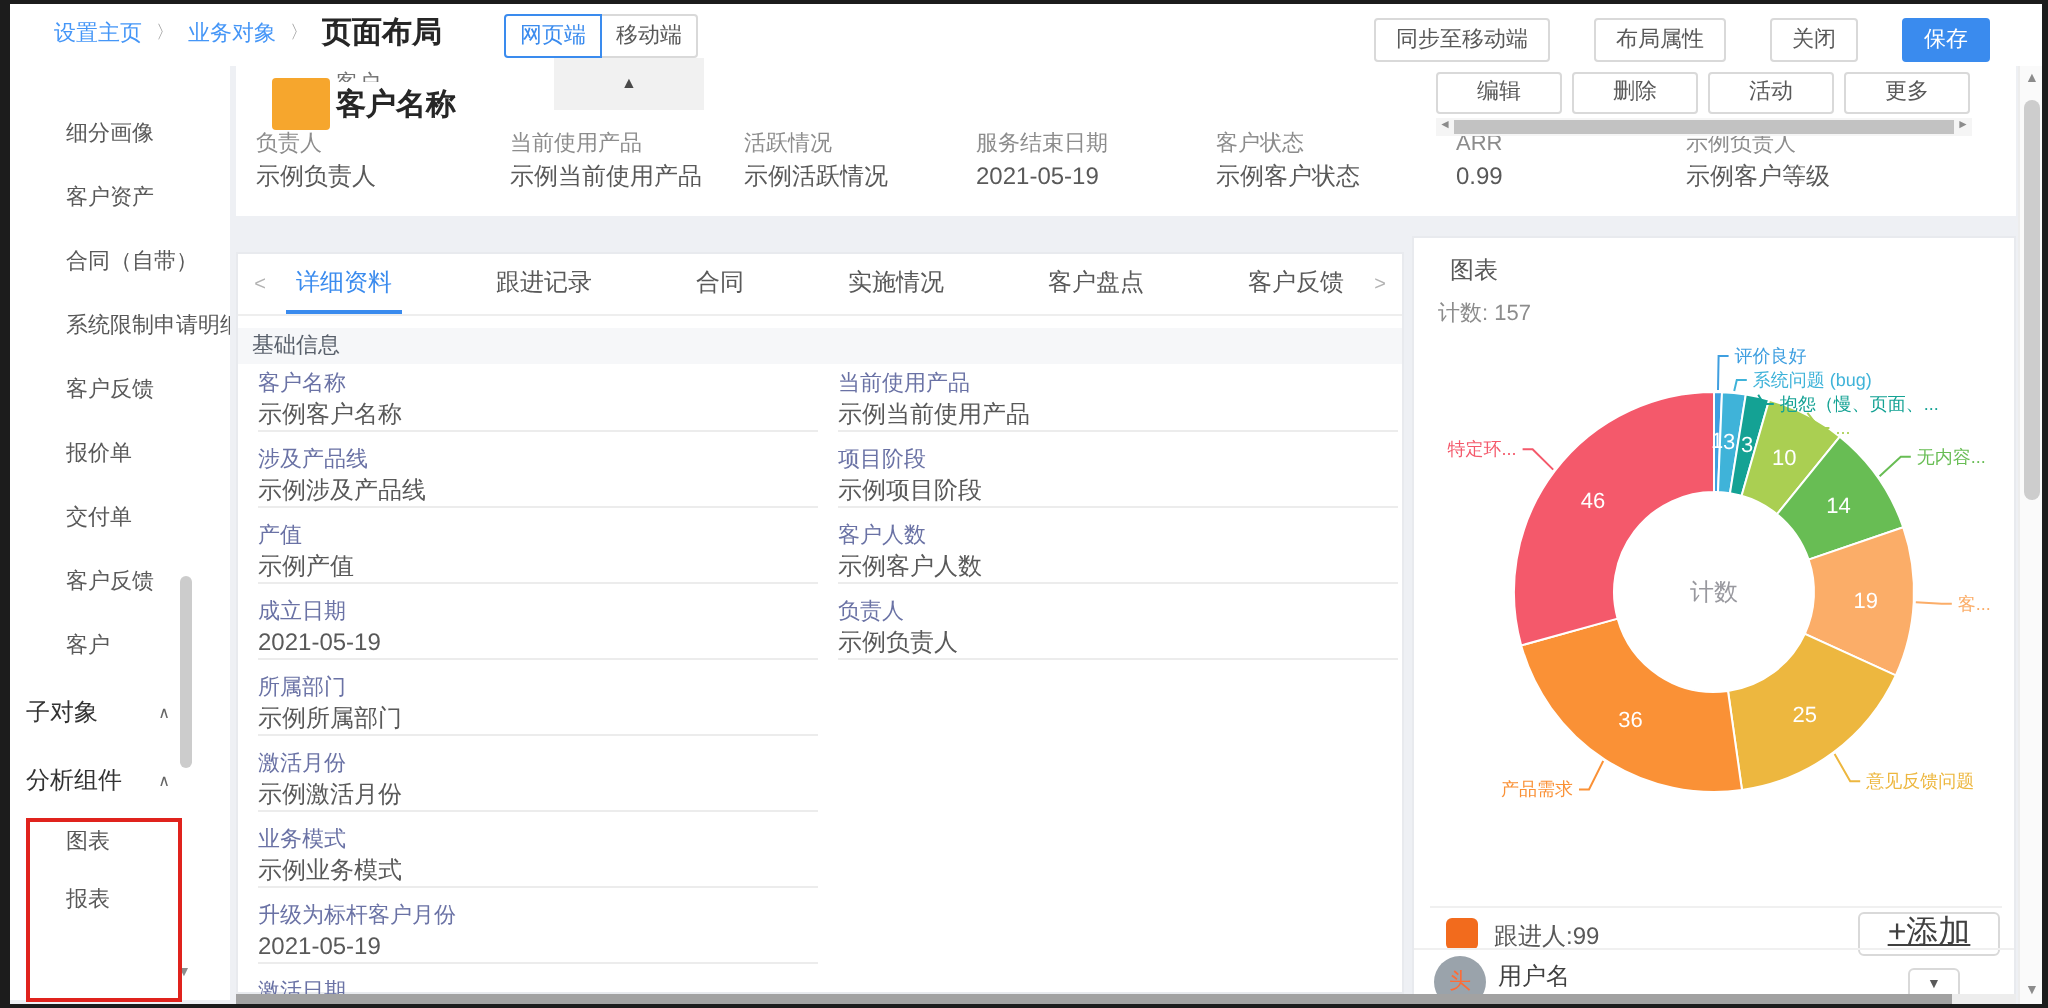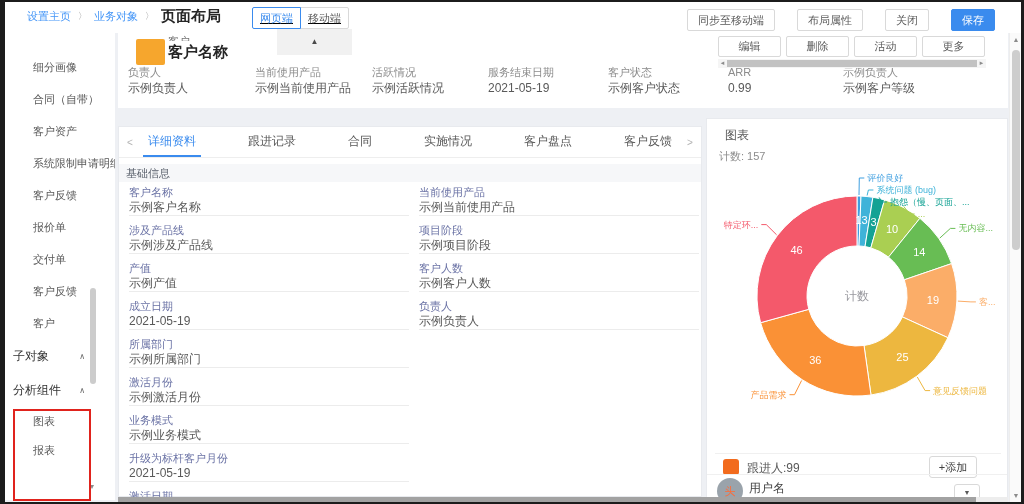--- a/index.html
+++ b/index.html
@@ -9,21 +9,21 @@
   #edge-left{left:0;top:0;width:5px;height:504px;}
   #edge-right{right:0;top:0;width:3px;height:504px;}
   #edge-bottom{left:0;bottom:0;width:1024px;height:2px;}
 
   
   .topbar{position:absolute;left:0;top:0;width:1024px;height:33px;background:#fff;}
   .breadcrumb{position:absolute;left:27px;top:0;height:33px;display:flex;align-items:center;gap:7px;font-size:11px;white-space:nowrap;}
   .bc-link{color:#4596f7;cursor:pointer;}
   .bc-sep{color:#9b9b9b;font-size:9px;}
   .bc-current{color:#262626;font-size:15px;font-weight:700;}
-  .vtabs{position:absolute;left:252px;top:7px;display:flex;text-decoration:underline;}
+  .vtabs{position:absolute;left:252px;top:7px;display:flex;}
   .vtab{width:49px;height:22px;line-height:20px;text-align:center;font-size:11px;box-sizing:border-box;border:1px solid #d9d9d9;color:#595959;background:#fff;cursor:pointer;}
   .vtab.active{border-color:#3a8bee;color:#3a8bee;z-index:2;}
   .vtab:first-child{border-radius:2px 0 0 2px;}
   .vtab:last-child{border-radius:0 2px 2px 0;margin-left:-1px;}
   .topbar-actions{position:absolute;right:29px;top:9px;display:flex;gap:22px;}
   .tbtn{height:22px;line-height:20px;padding:0 10px;border:1px solid #d9d9d9;border-radius:2px;font-size:11px;color:#595959;background:#fff;box-sizing:border-box;cursor:pointer;white-space:nowrap;}
   .tbtn.primary{background:#3a8bee;border-color:#3a8bee;color:#fff;}
 
   
   .sidebar{position:absolute;left:5px;top:33px;width:110px;height:467px;background:#fff;padding-top:18px;box-sizing:border-box;}
@@ -66,21 +66,21 @@
   .ff-value{font-size:12px;color:#595959;line-height:16px;border-bottom:1px solid #ececec;white-space:nowrap;}
 
   
   .chart-panel{position:absolute;left:706px;top:118px;width:302px;height:386px;background:#fff;border:1px solid #e8eaee;box-sizing:border-box;overflow:hidden;}
   .cp-title{position:absolute;left:18px;top:8px;font-size:12px;color:#595959;}
   .cp-count{position:absolute;left:12px;top:30px;font-size:11px;color:#8c8c8c;}
   #donut{position:absolute;left:0;top:42px;overflow:visible;}
   .cp-div1{position:absolute;left:8px;top:334px;width:286px;height:1px;background:#f0f0f0;}
   .follow-icon{position:absolute;left:16px;top:340px;width:16px;height:16px;background:#f26b1d;border-radius:3px;}
   .follow-label{position:absolute;left:40px;top:341px;font-size:12px;color:#595959;}
-  .add-btn{position:absolute;left:222px;top:337px;width:48px;height:22px;border:1px solid #d9d9d9;border-radius:3px;text-align:center;line-height:20px;font-size:11px;color:#404040;box-sizing:border-box;background:#fff;cursor:pointer;}
+  .add-btn{position:absolute;left:222px;top:337px;width:71px;height:22px;border:1px solid #d9d9d9;border-radius:3px;text-align:center;line-height:20px;font-size:16px;color:#404040;box-sizing:border-box;background:#fff;cursor:pointer;text-decoration:underline;}
   .cp-div2{position:absolute;left:0;top:355px;width:302px;height:1px;background:#f0f0f0;}
   .user-avatar{position:absolute;left:10px;top:359px;width:26px;height:26px;border-radius:50%;background:#9aa3ab;color:#ff6b35;font-size:11px;text-align:center;line-height:26px;}
   .user-name{position:absolute;left:42px;top:361px;font-size:12px;color:#404040;}
   .user-sub{position:absolute;left:42px;top:377px;font-size:10px;color:#c4c4c4;white-space:nowrap;}
   .user-drop{position:absolute;left:247px;top:365px;width:26px;height:17px;border:1px solid #d9d9d9;border-radius:3px;font-size:7px;color:#595959;text-align:center;line-height:15px;box-sizing:border-box;cursor:pointer;background:#fff;}
 
   
   .vscroll{position:absolute;left:1009px;top:33px;width:13px;height:469px;background:#fafafa;border-left:1px solid #ededed;box-sizing:border-box;z-index:20;}
   .vs-up{position:absolute;top:3px;left:0;width:12px;text-align:center;font-size:7px;color:#8c8c8c;cursor:pointer;}
   .vs-thumb{position:absolute;left:2px;top:17px;width:8px;height:200px;background:#cdcdcd;border-radius:4px;cursor:pointer;}
@@ -109,22 +109,22 @@
         <div class="tbtn">同步至移动端</div>
         <div class="tbtn">布局属性</div>
         <div class="tbtn">关闭</div>
         <div class="tbtn primary">保存</div>
       </div>
   </div>
 
   <div class="sidebar">
     <div>
         <div class="side-item">细分画像</div>
+        <div class="side-item">客户资产</div>
         <div class="side-item">合同（自带）</div>
-        <div class="side-item">客户资产</div>
         <div class="side-item">系统限制申请明细</div>
         <div class="side-item">客户反馈</div>
         <div class="side-item">报价单</div>
         <div class="side-item">交付单</div>
         <div class="side-item">客户反馈</div>
         <div class="side-item">客户</div>
         <div class="side-section"><span>子对象</span><span class="ss-caret">∧</span></div>
         <div class="side-section"><span>分析组件</span><span class="ss-caret">∧</span></div>
         <div class="side-item child">图表</div>
         <div class="side-item child">报表</div>

